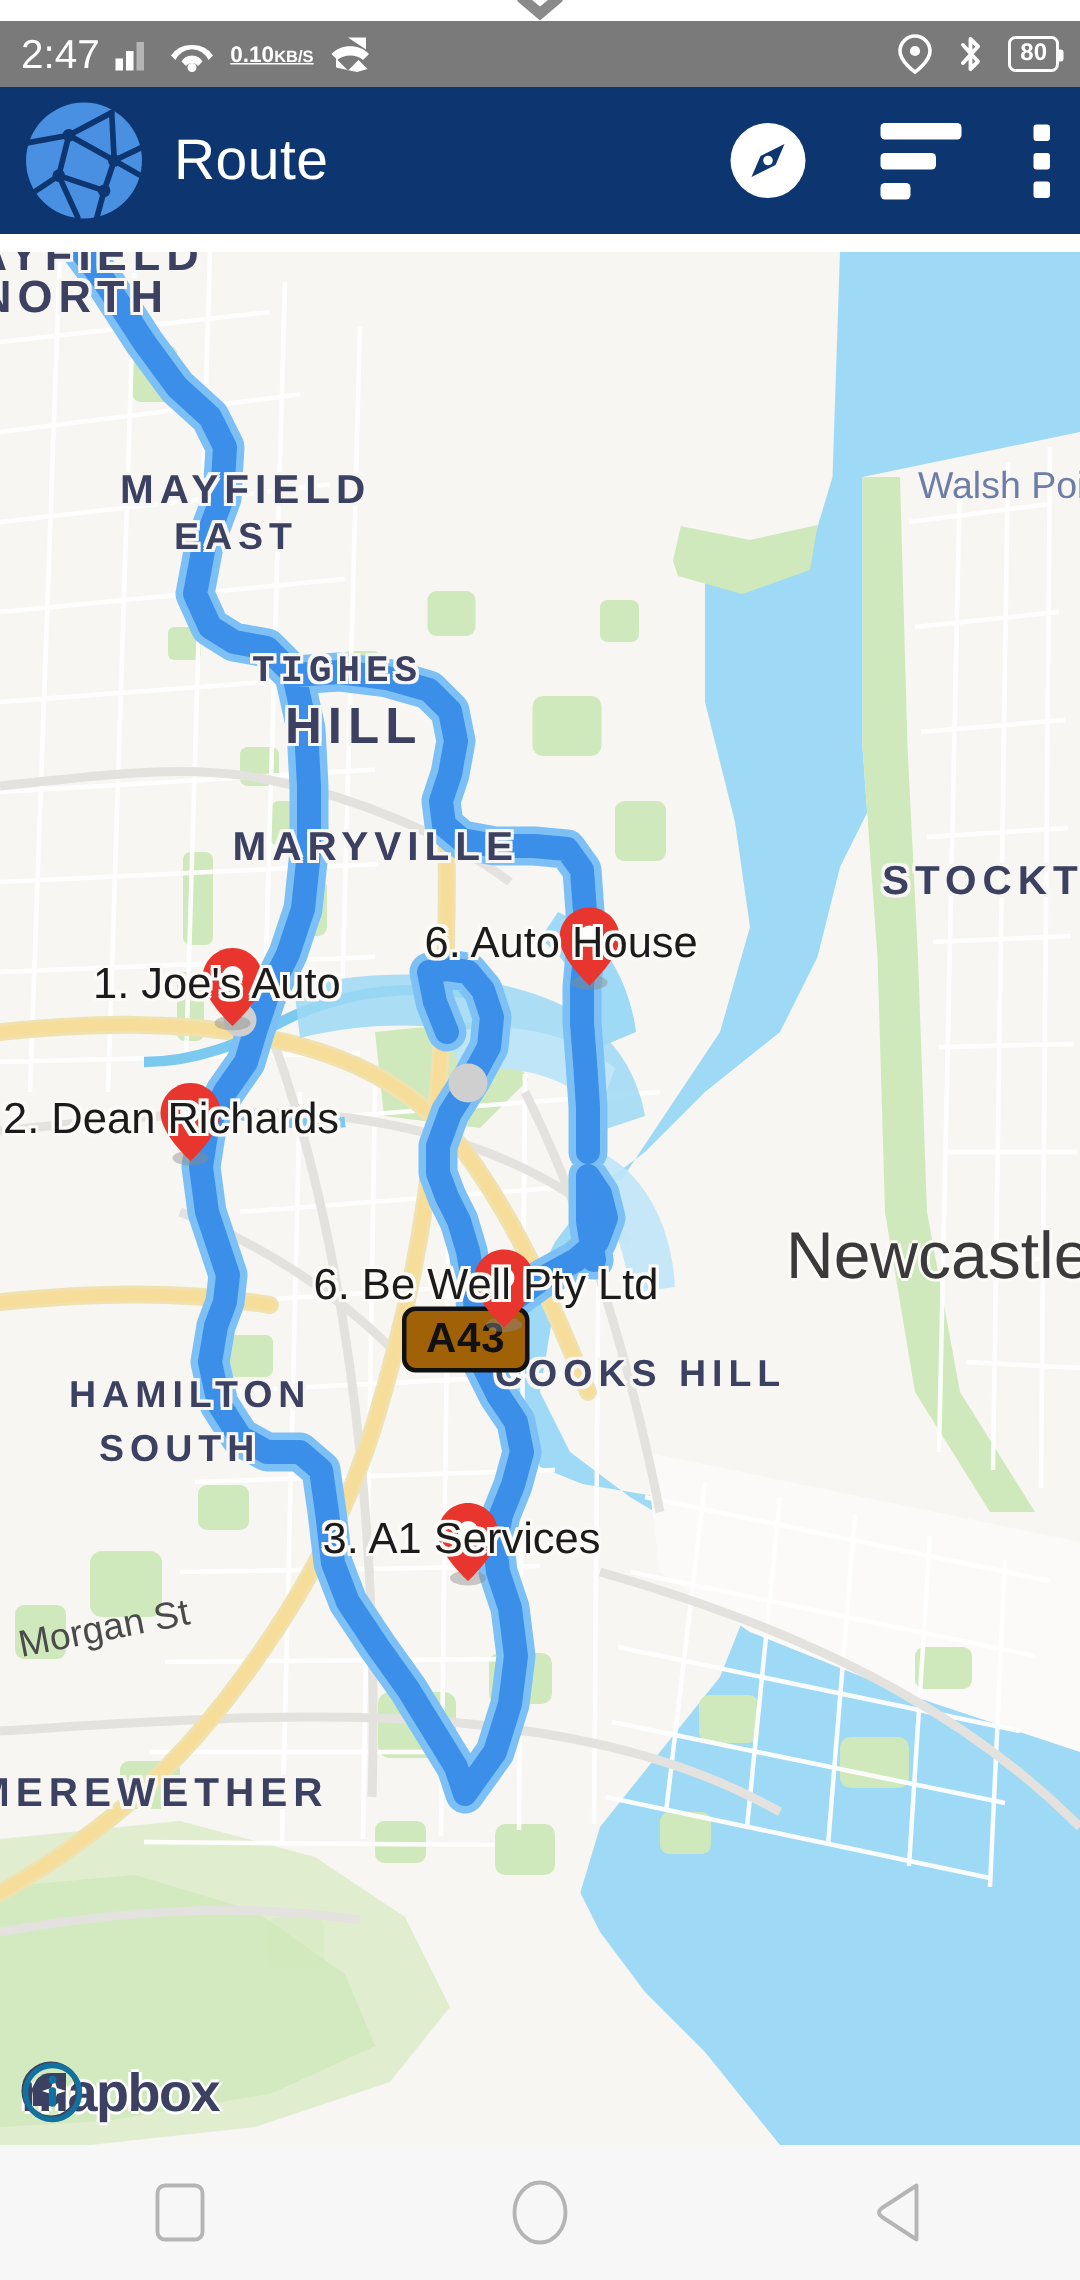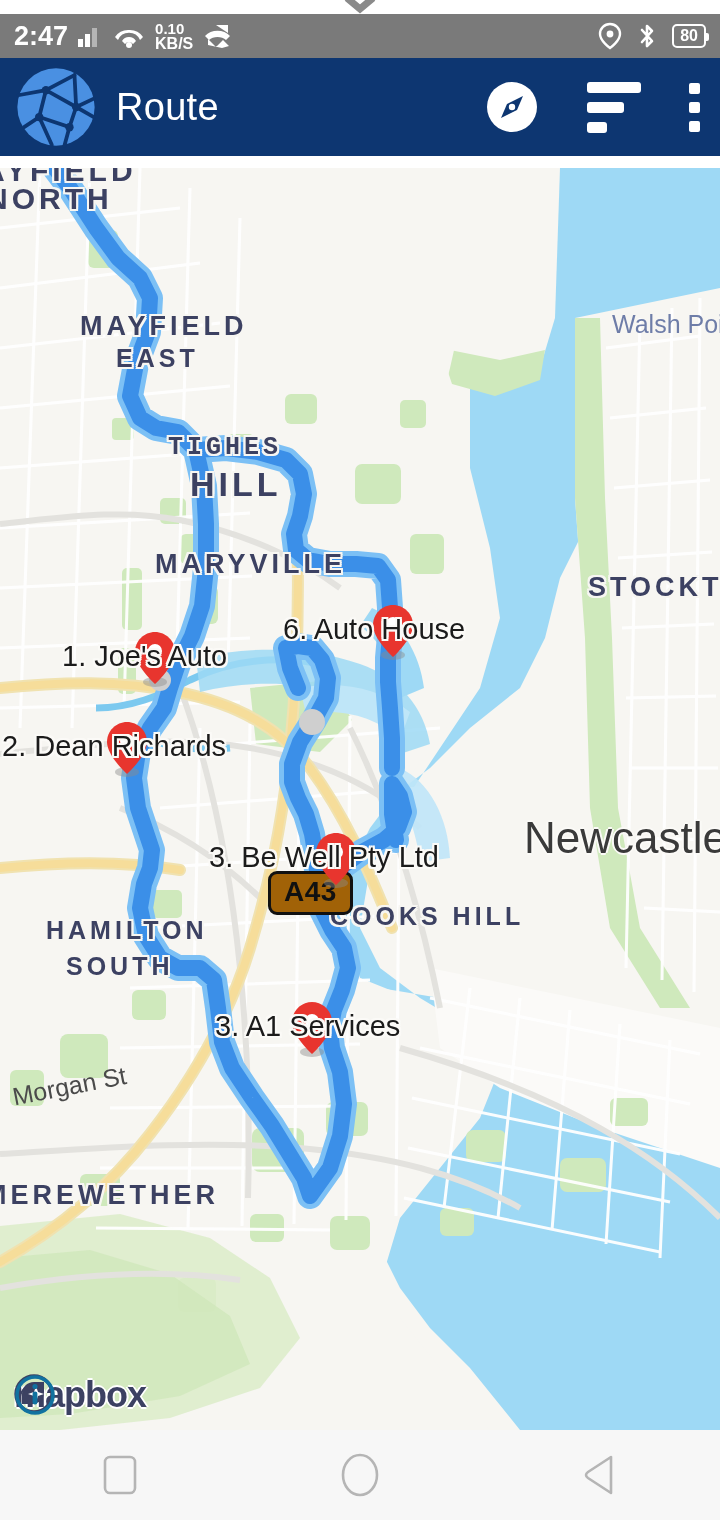--- a/index.html
+++ b/index.html
@@ -19,24 +19,24 @@
   #notch-strip .chev { margin-top:-4px; }
 
   
   #status-bar {
     position:absolute; left:0; top:14px; width:720px; height:44px;
     background:#7a7a7a; color:#ffffff;
     display:flex; align-items:center; padding:0 14px;
   }
   #status-left { display:flex; align-items:center; gap:9px; }
   #status-right { margin-left:auto; display:flex; align-items:center; gap:14px; }
-  .clock { font-size:27px; font-weight:700; letter-spacing:0px; line-height:1; }
-  .net-speed { display:flex; flex-direction:column; align-items:flex-start; line-height:1.0; }
+  .clock { font-size:27px; font-weight:400; letter-spacing:0px; line-height:1; }
+  .net-speed { display:flex; flex-direction:row; align-items:flex-end; line-height:1.0;text-decoration:underline; }
   .net-speed .n { font-size:15px; font-weight:700; }
-  .net-speed .u { font-size:16px; font-weight:700; }
+  .net-speed .u { font-size:11px; font-weight:700; }
   .battery {
     border:2px solid #fff; border-radius:5px; padding:1px 6px 1px 6px;
     font-size:16px; font-weight:700; position:relative;
   }
   .battery::after {
     content:""; position:absolute; right:-5px; top:7px; width:3px; height:8px;
     background:#fff; border-radius:0 2px 2px 0;
   }
 
   
@@ -428,21 +428,21 @@
   </div>
   <div class="poi-label" style="left:215px; top:842px;">3. A1 Services</div>
 
   <div class="pin" style="left:314px; top:663px;">
     <svg width="44" height="58" viewBox="0 0 44 58">
       <ellipse cx="22" cy="52" rx="12" ry="5" fill="#8c8c8c" opacity=".45"></ellipse>
       <path d="M22 2 C11 2 2 11 2 22 C2 36 22 54 22 54 C22 54 42 36 42 22 C42 11 33 2 22 2Z" fill="#e8352e"></path>
       <circle cx="22" cy="21" r="7" fill="#ffffff"></circle>
     </svg>
   </div>
-  <div class="poi-label" style="left:209px; top:673px;">3. Be Well Pty Ltd</div>
+  <div class="poi-label" style="left:209px; top:673px;">6. Be Well Pty Ltd</div>
 
   <div class="pin" style="left:371px; top:435px;">
     <svg width="44" height="58" viewBox="0 0 44 58">
       <ellipse cx="22" cy="52" rx="12" ry="5" fill="#8c8c8c" opacity=".45"></ellipse>
       <path d="M22 2 C11 2 2 11 2 22 C2 36 22 54 22 54 C22 54 42 36 42 22 C42 11 33 2 22 2Z" fill="#e8352e"></path>
       <circle cx="22" cy="21" r="7" fill="#ffffff"></circle>
     </svg>
   </div>
   <div class="poi-label" style="left:283px; top:445px;">6. Auto House</div>
 

